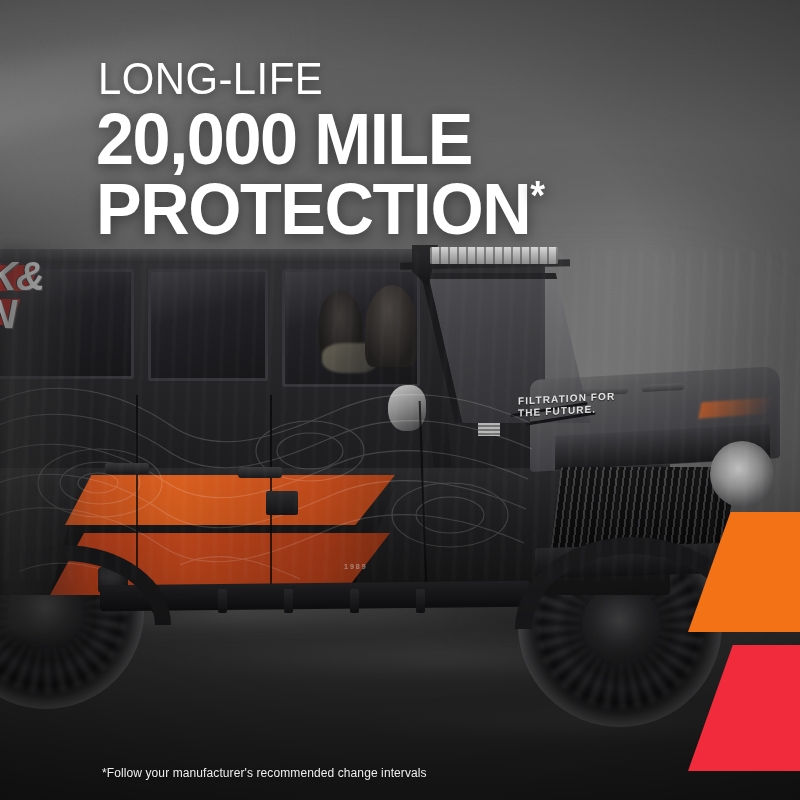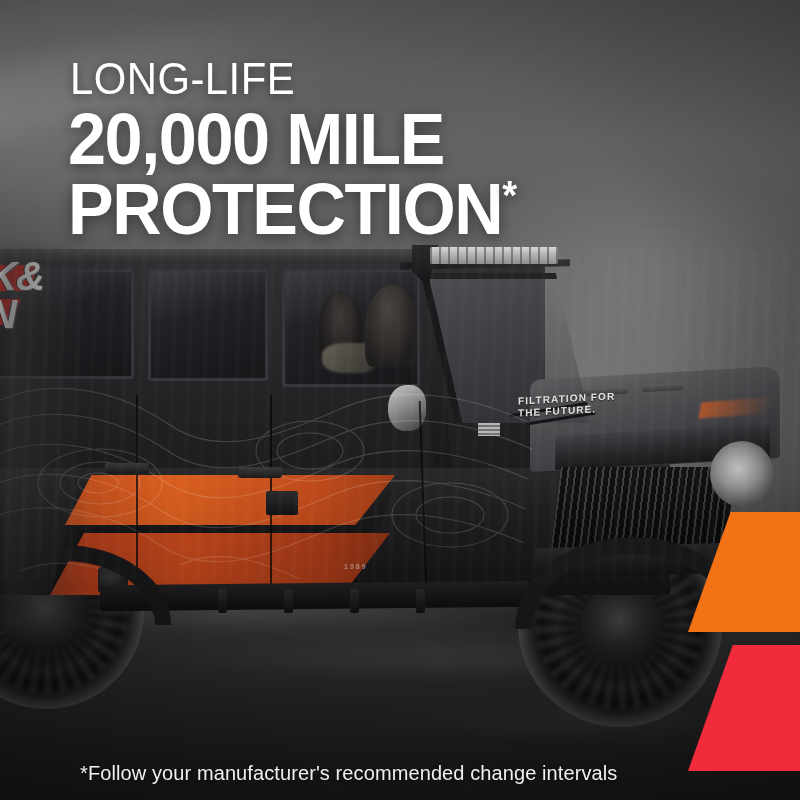--- a/index.html
+++ b/index.html
@@ -426,21 +426,21 @@
     background:var(--orange,#F47216);
     clip-path:polygon(38% 0, 100% 0, 100% 100%, 0 100%);
   }
   .shape-red {
     right:0; top:645px; width:112px; height:126px;
     background:var(--red,#F22B3C);
     clip-path:polygon(40% 0, 100% 0, 100% 100%, 0 100%);
   }
 
   
-  .copy { position:absolute; inset:0; }
+  .copy { position:absolute; inset:0;margin-left:28px; }
 
   .eyebrow {
     position:absolute; left:70px; top:55px;
     font-size:45px; line-height:48px;
     font-weight:400;
     color:#fff;
     letter-spacing:.5px;
     transform:scaleX(.93);
     transform-origin:left center;
     text-shadow:0 2px 10px rgba(0,0,0,.45);
@@ -485,22 +485,22 @@
     font-size:28px; line-height:30px;
     font-weight:400; color:#fff;
     letter-spacing:.6px;
     transform:scaleX(.95);
     transform-origin:left top;
     white-space:nowrap;
     text-shadow:0 2px 8px rgba(0,0,0,.5);
   }
 
   .footnote {
-    position:absolute; left:80px; top:763px;
-    font-size:20px; line-height:20px;
+    position:absolute; left:74px; top:763px;
+    font-size:12px; line-height:20px;
     font-weight:400; color:#efefef;
     letter-spacing:.1px;
     white-space:nowrap;
     text-shadow:0 1px 6px rgba(0,0,0,.6);
   }
 </style>
 </head>
 <body>
 
 <div id="ad" style="--orange: #F47216; --red: #F22B3C;">

